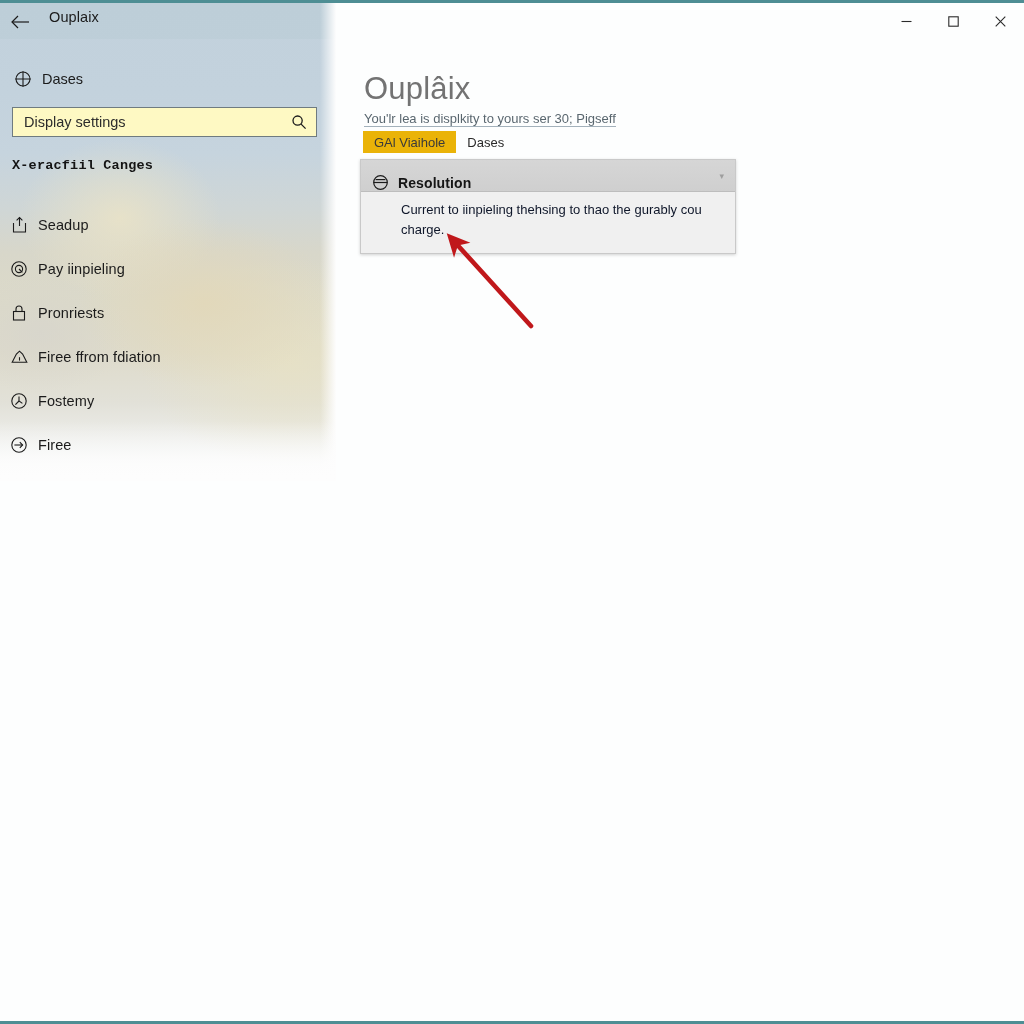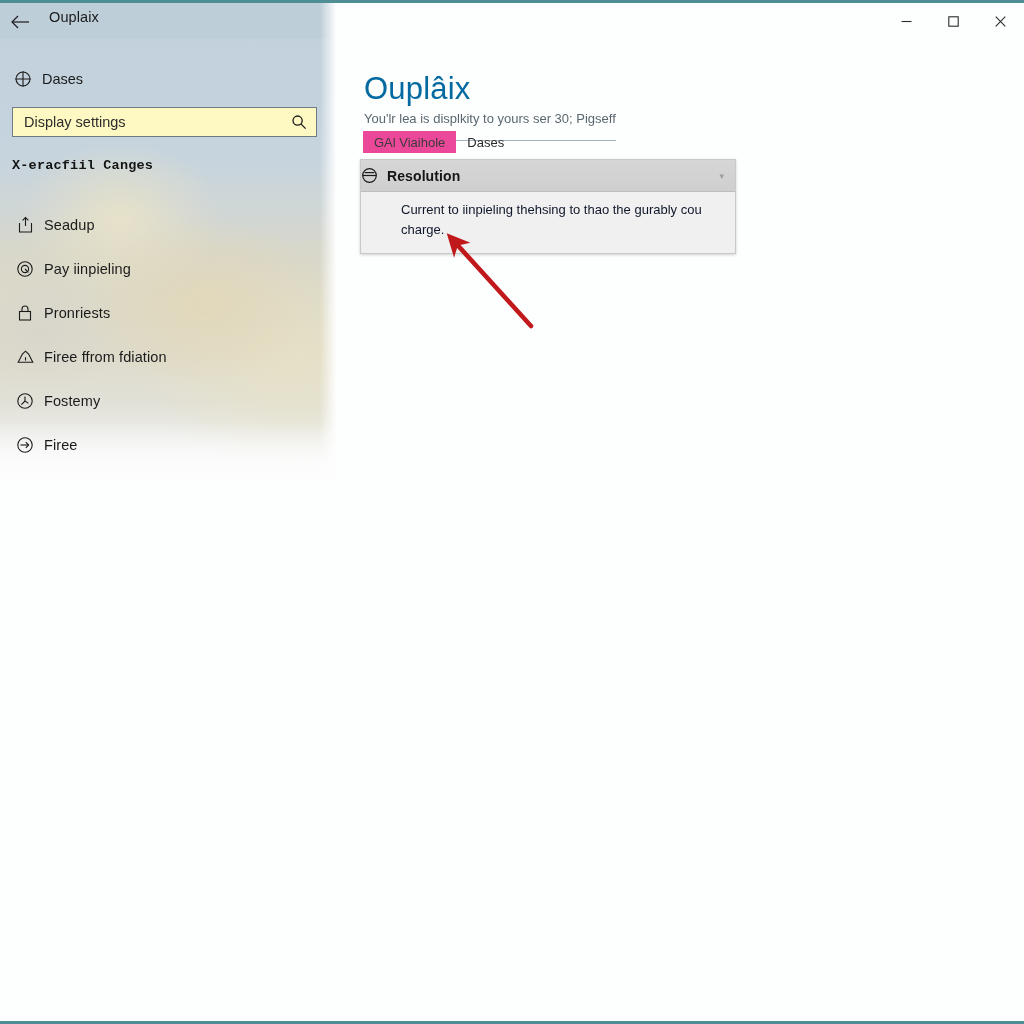--- a/index.html
+++ b/index.html
@@ -184,21 +184,20 @@
 
   .nav-list {
     position: absolute;
     top: 200px; left: 0;
     width: 336px;
   }
   .nav-item {
     display: flex;
     align-items: center;
     height: 44px;
-    padding-left: 6px;
     cursor: default;
   }
   .nav-item .ico {
     width: 38px;
     display: flex;
     align-items: center;
     justify-content: center;
     color: #1b1b1b;
     flex: none;
   }
@@ -215,69 +214,70 @@
     left: 336px;
     right: 0;
     bottom: 0;
     background: #fdfefe;
   }
   .page-title {
     position: absolute;
     top: 68px; left: 28px;
     font-size: 31px;
     font-weight: 300;
-    color: #0369a1;
+    color: #737373;
     letter-spacing: .2px;
   }
   .page-sub {
     position: absolute;
     top: 108px; left: 28px;
     font-size: 13px;
     color: #3d4c56;
     opacity: .85;
     border-bottom: 1px solid rgba(60,90,110,.55);
-    padding-bottom: 14px;
+    padding-bottom: 0;
     filter: blur(.25px);
   }
   .tabs {
     position: absolute;
     top: 128px; left: 27px;
     display: flex;
     align-items: stretch;
     height: 22px;
   }
   .tab {
     display: flex;
     align-items: center;
     padding: 0 11px;
     font-size: 13px;
     color: #2a2a2a;
     cursor: default;
   }
   .tab.active {
-    background: #ec4899;
+    background: #eab308;
     color: #3a3a3a;
   }
 
   .card {
     position: absolute;
     top: 156px;
     left: 24px;
     width: 374px;
     background: #f0f0f0;
     border: 1px solid #c9c9c9;
     box-shadow: 0 1px 3px rgba(0,0,0,.18);
   }
   .card-head {
     position: relative;
     height: 31px;
     background: linear-gradient(to bottom, #d6d6d6 0%, #cfcfcf 100%);
     border-bottom: 1px solid #bdbdbd;
     display: flex;
-    align-items: center;
+    align-items: flex-end;
+    padding-left: 11px;
     cursor: default;
   }
   .card-head .ico {
     width: 26px;
     display: flex;
     align-items: center;
     color: #1b1b1b;
     flex: none;
   }
   .card-head .title {

